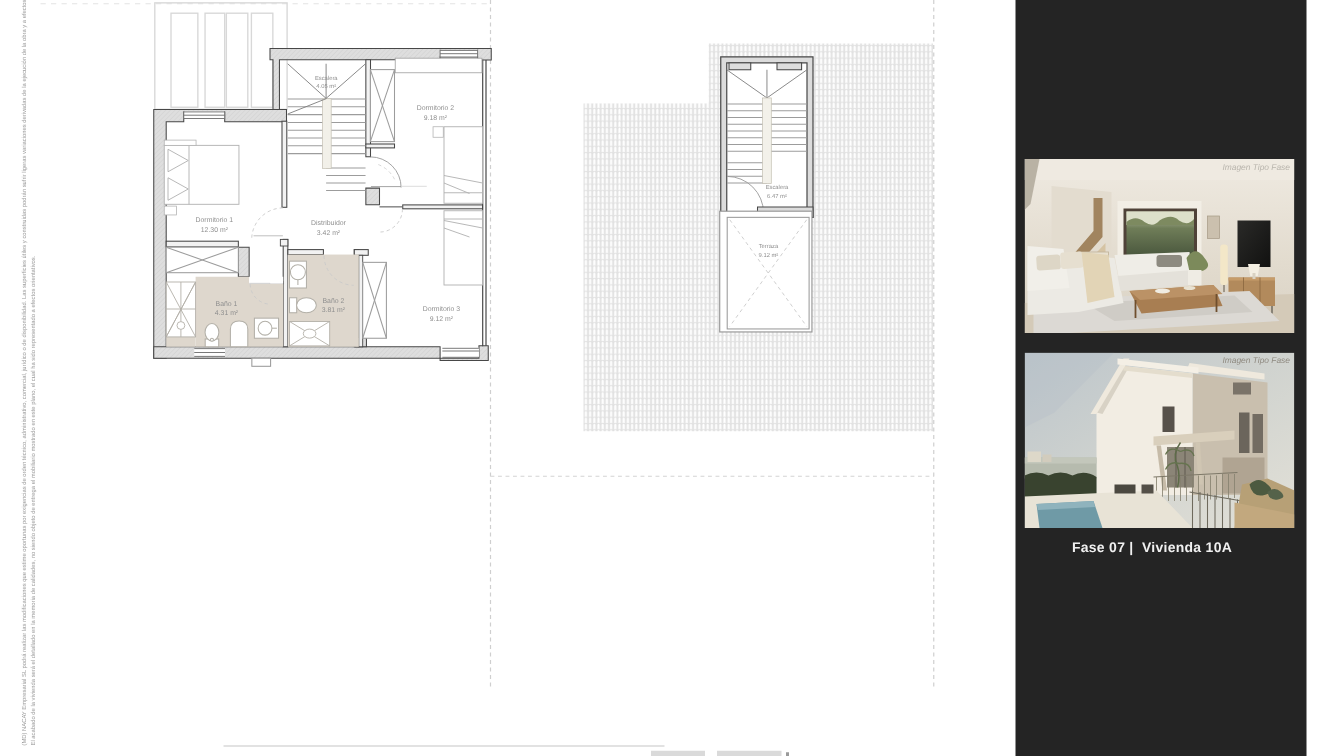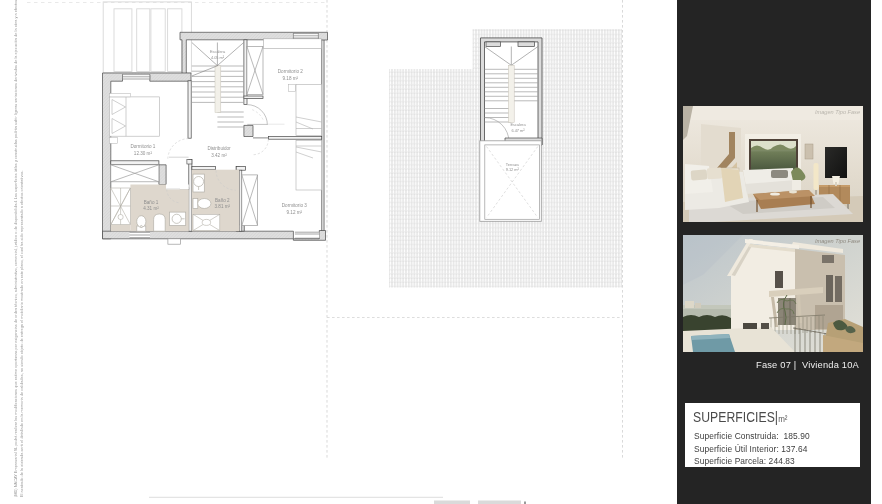--- a/index.html
+++ b/index.html
@@ -1,19 +1,19 @@
 <!DOCTYPE html>
 <html><head>
 <meta charset="utf-8">
 <style>
 html,body{margin:0;padding:0;background:#ffffff;width:882px;height:504px;overflow:hidden;font-family:"Liberation Sans",sans-serif;}
 #sheet{position:relative;width:882px;height:504px;background:#fff;}
 #plansvg{position:absolute;left:0;top:0;}
 #panel{position:absolute;left:677px;top:0;width:194px;height:504px;background:#242424;}
-#caption{position:absolute;right:12px;top:359.5px;width:182px;text-align:right;color:#f0f0f0;font-size:9.3px;font-weight:400;letter-spacing:.2px;}
+#caption{position:absolute;right:12px;top:359.5px;width:182px;text-align:center;color:#f0f0f0;font-size:9.3px;font-weight:700;letter-spacing:.2px;}
 #supbox{position:absolute;left:8px;top:403px;width:175px;height:64px;background:#ffffff;}
 #suptitle{position:absolute;left:8px;top:5.5px;font-size:12.2px;letter-spacing:0.05px;color:#4a4a4a;transform:scaleY(1.16);transform-origin:0 0;}
 #suptitle .m2{font-size:8px;letter-spacing:0;color:#5a5a5a;}
 .supline{position:absolute;left:9px;font-size:8.4px;color:#3d3d3d;letter-spacing:.1px;}
 .vtext{position:absolute;color:#9a9a9a;font-size:3.9px;white-space:nowrap;transform-origin:0 0;transform:rotate(-90deg);}
 </style>
 </head>
 <body>
 <div id="sheet">
 
@@ -565,21 +565,15 @@
 <path d="M150,88 q6,-6 12,0 q6,5 -2,7 q-8,2 -10,-7 Z" fill="#4c5a40"></path>
 <path d="M162,93 q5,-4 9,0 q4,4 -2,5 q-6,1 -7,-5 Z" fill="#55624a"></path>
 <path d="M140,100 L180,108 L180,117 L140,117 Z" fill="#c2a87e"></path>
 </svg>
 
 <div style="position:absolute;right:3px;top:3px;font-style:italic;font-size:5.6px;color:#8f8a80;">Imagen Tipo Fase</div>
 </div>
 
 <div id="caption">Fase 07 |&nbsp; Vivienda 10A</div>
 
-<div id="supbox">
-<div id="suptitle">SUPERFICIES<span style="font-size:12.5px;">|</span><span class="m2">m²</span></div>
-<div class="supline" style="top:28px;">Superficie Construida:&nbsp; 185.90</div>
-<div class="supline" style="top:40.5px;">Superficie Útil Interior: 137.64</div>
-<div class="supline" style="top:52.5px;">Superficie Parcela: 244.83</div>
-</div>
 
 </div>
 </div>
 
 </body></html>

